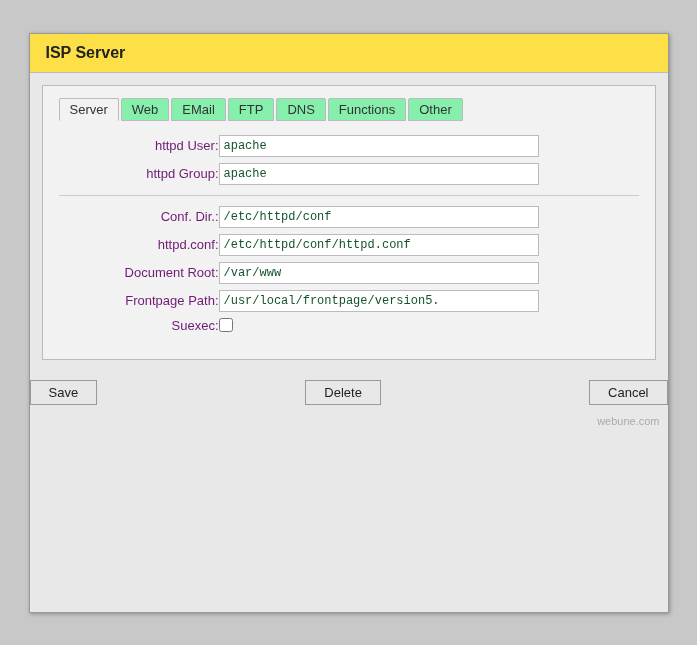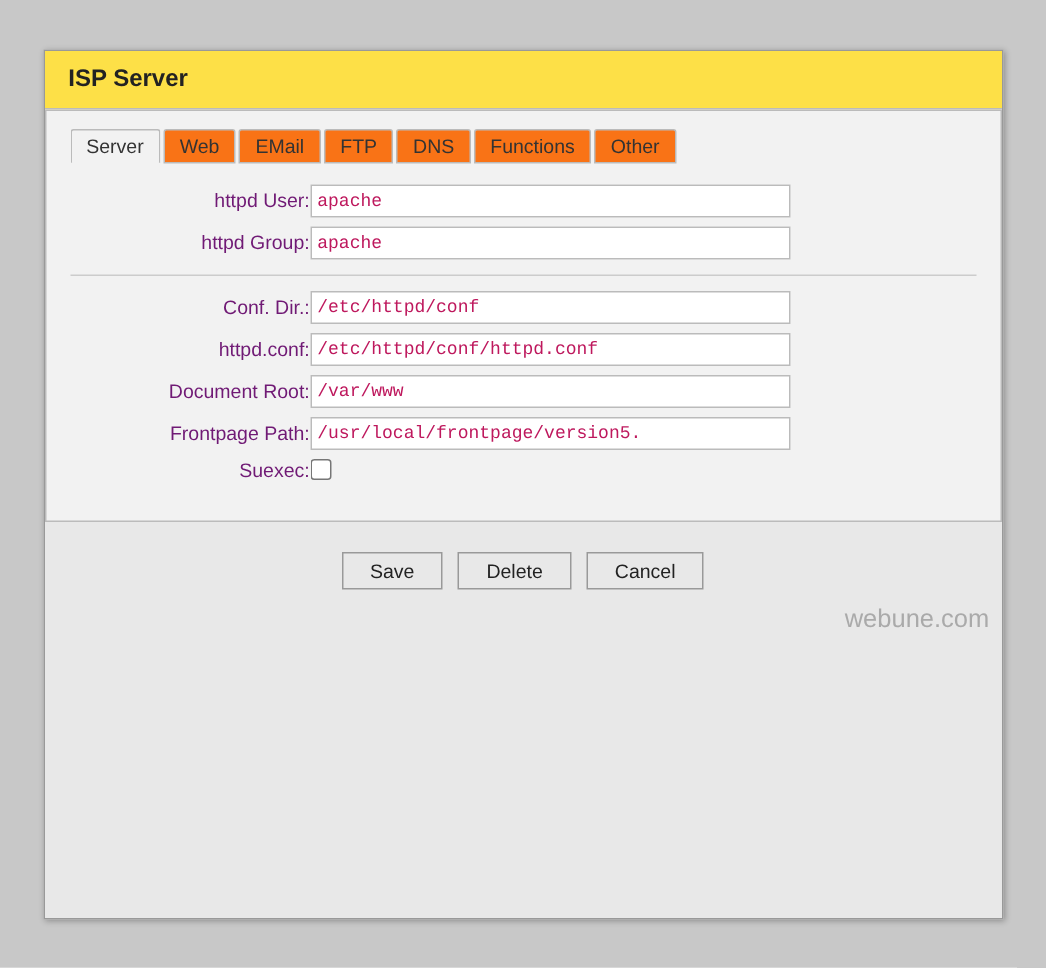--- a/index.html
+++ b/index.html
@@ -31,36 +31,37 @@
       background: #fde047;
       border-bottom: 1px solid #bbb;
       padding: 10px 16px;
       font-size: 16px;
       font-weight: bold;
       color: #222;
     }
 
     .content-area {
       background: #f2f2f2;
+      margin: 12px;
       border: 1px solid #bbb;
       padding: 12px 16px 16px 16px;
     }
 
     
     .tabs {
       display: flex;
       flex-direction: row;
       gap: 2px;
       margin-bottom: 14px;
     }
 
     .tab {
       padding: 3px 10px;
       border: 1px solid #bbb;
-      background: #f97316;
+      background: #86efac;
       cursor: pointer;
       font-size: 13px;
       color: #333;
       border-radius: 2px 2px 0 0;
     }
 
     .tab.active {
       background: #f2f2f2;
       border-bottom: 1px solid #f2f2f2;
       font-weight: normal;
@@ -85,21 +86,21 @@
       text-align: right;
     }
 
     .form-input {
       width: 320px;
       padding: 2px 4px;
       border: 1px solid #bbb;
       background: #fff;
       font-family: 'Courier New', monospace;
       font-size: 12px;
-      color: #be185d;
+      color: #14532d;
       height: 22px;
     }
 
     .form-input.highlighted {
       border: 2px solid #33cc33;
       outline: 2px solid #33cc33;
     }
 
     .divider {
       border: none;
@@ -108,39 +109,39 @@
     }
 
     .checkbox-input {
       width: 14px;
       height: 14px;
     }
 
     
     .button-row {
       display: flex;
-      justify-content: center;
+      justify-content: space-between;
       gap: 10px;
       margin-top: 20px;
       padding-bottom: 10px;
     }
 
     .btn {
       padding: 4px 18px;
       border: 1px solid #999;
       background: #e8e8e8;
       cursor: pointer;
       font-size: 13px;
       color: #222;
       min-width: 60px;
     }
 
     .watermark {
       text-align: right;
-      font-size: 17px;
+      font-size: 11px;
       color: #aaa;
       padding-right: 8px;
       padding-bottom: 4px;
     }
   </style>
 </head>
 <body>
 
 <div class="window">
   <div class="window-title">ISP Server</div>

